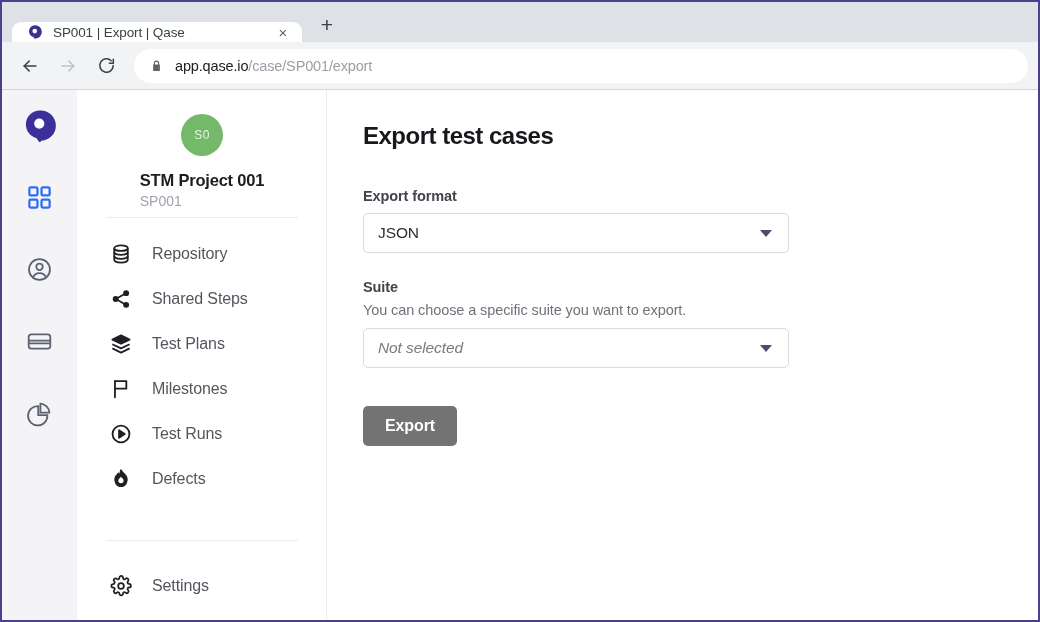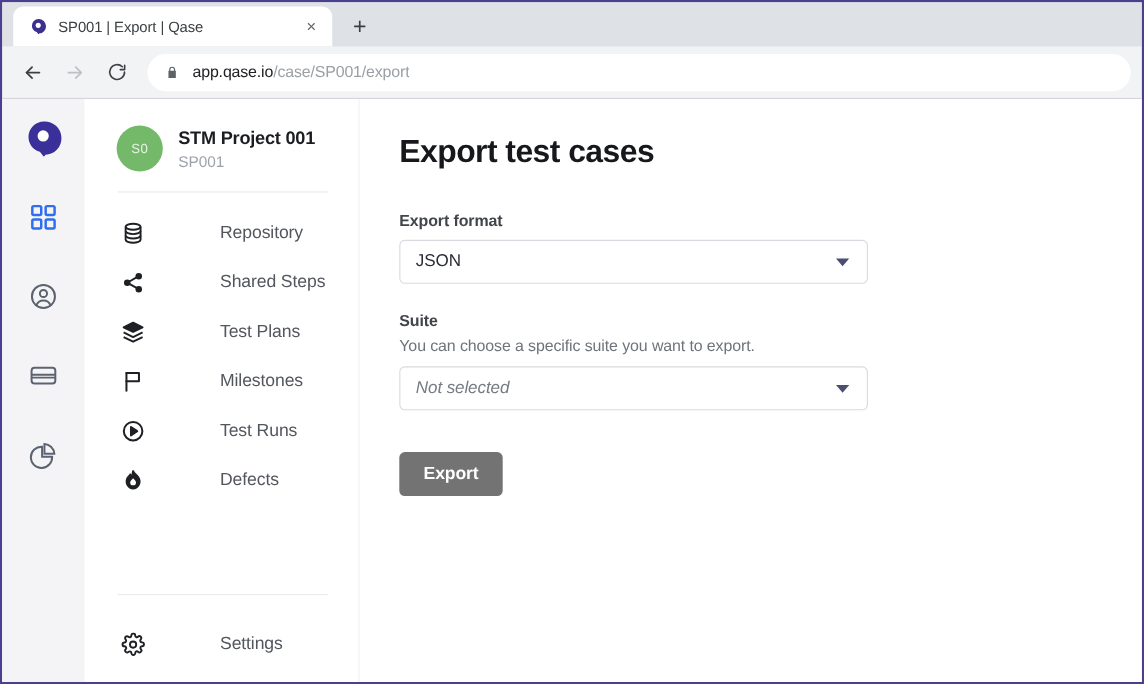--- a/index.html
+++ b/index.html
@@ -27,21 +27,21 @@
   #tab-strip {
     height: 40px;
     background: #dee1e6;
     display: flex;
     align-items: flex-end;
     padding-left: 10px;
     flex: 0 0 auto;
     position: relative;
   }
   .tab {
-    height: 36px;
+    height: 20px;
     width: 290px;
     background: #ffffff;
     border-radius: 9px 9px 0 0;
     display: flex;
     align-items: center;
     padding: 0 8px 0 14px;
     gap: 10px;
     position: relative;
   }
   .tab-favicon {
@@ -160,24 +160,25 @@
     width: 250px;
     flex: 0 0 250px;
     background: #ffffff;
     border-right: 1px solid #eceef0;
     padding: 24px 0 0 0;
     display: flex;
     flex-direction: column;
   }
   #project-header {
     display: flex;
-    align-items: flex-end;
+    align-items: center;
     gap: 14px;
     padding: 0 28px 0 29px;
-    margin-bottom: 18px;
+    margin-bottom: 7px;
+    flex-direction: column;
   }
   #project-avatar {
     width: 42px; height: 42px;
     border-radius: 50%;
     background: #74b96a;
     color: #e7f2e5;
     display: flex;
     align-items: center;
     justify-content: center;
     font-size: 12px;
@@ -215,33 +216,32 @@
   .nav-item .nav-ico {
     width: 23px; height: 23px;
     flex: 0 0 auto;
     display: flex; align-items: center; justify-content: center;
     color: #1e2024;
   }
   .nav-label {
     font-size: 16px;
     color: #53565d;
     letter-spacing: -0.1px;
-    margin-left: 48px;
   }
   #settings-section { margin-top: auto; padding-bottom: 12px; }
 
   
   #main {
     flex: 1 1 auto;
     background: #ffffff;
     padding: 32px 40px 0 36px;
     overflow: hidden;
   }
   #page-title {
-    font-size: 29px;
+    font-size: 24px;
     font-weight: bold;
     color: #16181c;
     letter-spacing: -0.5px;
     margin-bottom: 38px;
   }
   .field-group { margin-bottom: 26px; }
   .field-label {
     font-size: 14.5px;
     font-weight: bold;
     color: #41444b;

